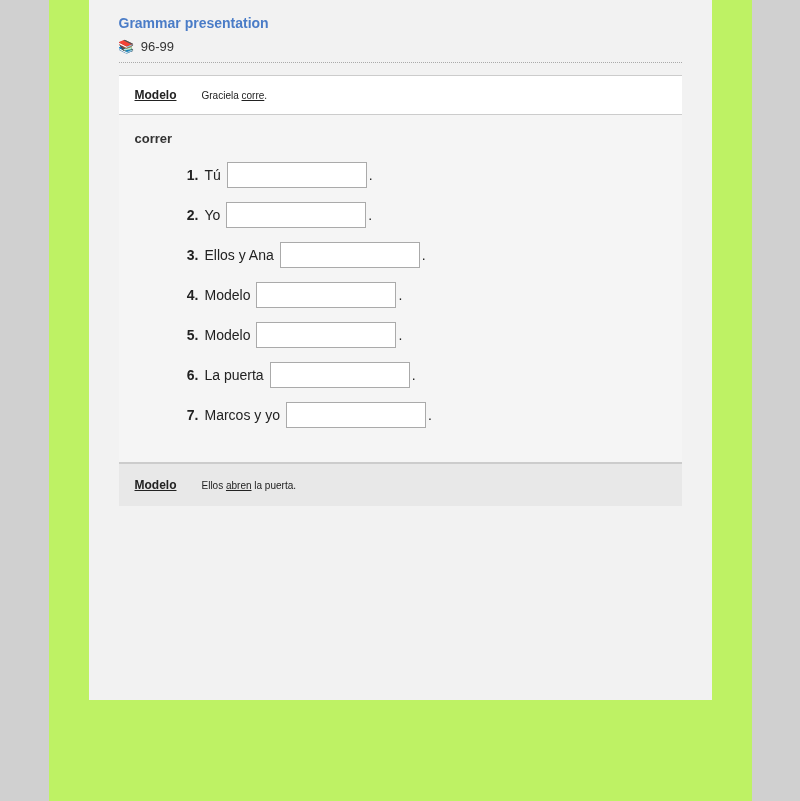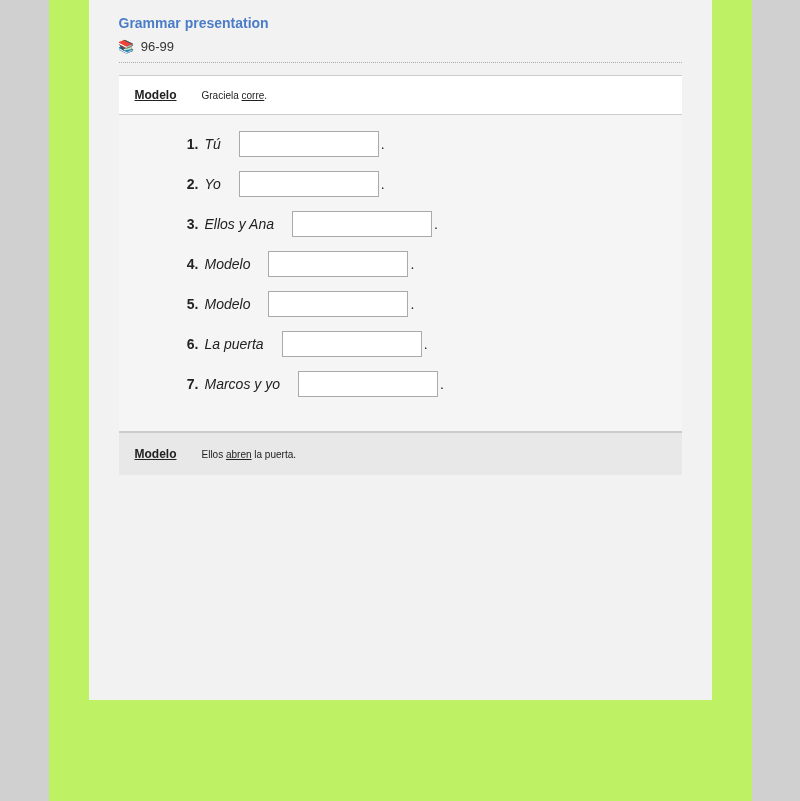--- a/index.html
+++ b/index.html
@@ -113,23 +113,22 @@
     }
 
     .item-number {
       font-weight: bold;
       min-width: 24px;
       text-align: right;
       margin-right: 6px;
     }
 
     .item-subject {
-      margin-right: 18px;
+      margin-right: 6px;
       white-space: nowrap;
-      font-style: italic;
     }
 
     .answer-input {
       border: 1px solid #aaa;
       background-color: #fff;
       height: 26px;
       width: 140px;
       font-size: 13px;
       padding: 2px 4px;
       outline: none;
@@ -166,20 +165,21 @@
     </div>
 
     <div class="modelo-section">
       <span class="modelo-label">Modelo</span>
       <span class="modelo-text">
         <span>Graciela </span><span class="underline">corre</span><span>.</span>
       </span>
     </div>
 
     <div class="verb-section">
+      <div class="verb-label">correr</div>
 
       <ul class="exercise-list">
         <li class="exercise-item">
           <span class="item-number">1.</span>
           <span class="item-subject">Tú</span>
           <input class="answer-input" type="text" style="">
           <span class="period">.</span>
         </li>
         <li class="exercise-item">
           <span class="item-number">2.</span>

